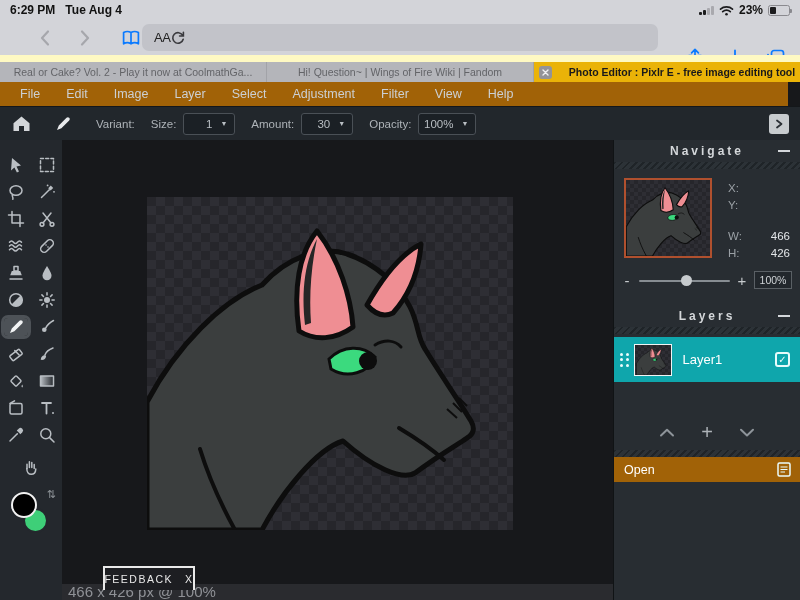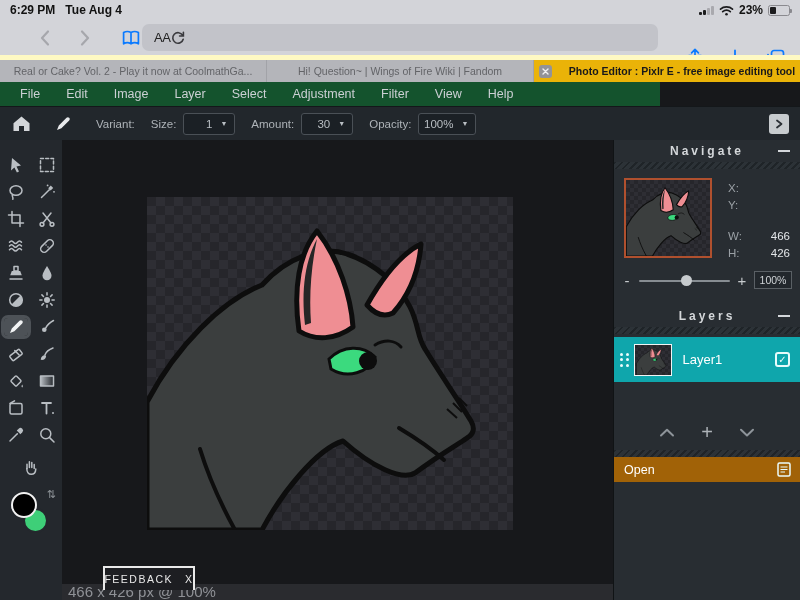--- a/index.html
+++ b/index.html
@@ -24,28 +24,28 @@
                 display:flex; align-items:center; }
   .navbtn { width:30px; text-align:center; }
   .addr { position:absolute; left:142px; top:4px; width:516px; height:27px; background:#c2c3c9;
           border-radius:7px; display:flex; align-items:center; color:#1a1a1c; font-size:13px; }
   .addr .aa { margin-left:12px; font-size:13px; color:#222; letter-spacing:-0.5px; }
   .addr .center { flex:1; display:flex; align-items:center; justify-content:center; gap:4px; }
   .addr .reload { margin-right:9px; }
   .toolicons { position:absolute; right:0; top:20px; height:35px; display:flex; align-items:center; gap:20px; padding-right:14px; }
 
   .tab-bar { position:absolute; left:0; top:55px; width:800px; height:27px; background:#b4b5ba;
-             display:flex; border-top:5px solid #fef9c3; }
+             display:flex; border-top:7px solid #fef9c3; }
   .tab { flex:1; display:flex; align-items:center; justify-content:center; gap:7px;
          font-size:10.5px; color:#636468; border-right:1px solid #a2a3a8; overflow:hidden; white-space:nowrap; }
   .tab.active { background:#eab308; color:#19191b; font-weight:bold; border-right:none;gap:17px; }
   .tab-close { flex:none; width:13px; height:13px; border-radius:3px; background:#939398; display:flex; align-items:center; justify-content:center; }
 
   
-  .menu-bar { position:absolute; left:0; top:82px; width:660px; height:24px; background:#14532d;
+  .menu-bar { position:absolute; left:0; top:82px; width:788px; height:24px; background:#a16207;
               display:flex; align-items:center; padding-left:7px;text-align:right; }
   .menu-item { color:#ccd0d4; font-size:12.5px; padding:0 13px; line-height:24px; }
 
   .options-bar { position:absolute; left:0; top:106px; width:800px; height:34px; background:#22272c;
                  border-top:1px solid #14171a; display:flex; align-items:center; color:#aeb3b8; font-size:11.5px; }
   .opt-label { margin-left:16px; }
   .select { display:flex; align-items:center; height:22px; background:#1b2025; border:1px solid #4a5056;
             border-radius:3px; color:#b9bec3; padding:0 7px; margin-left:7px; gap:8px; }
   .select .caret { font-size:7px; color:#b9bec3; }
   .sel-variant { width:88px; justify-content:space-between; }

